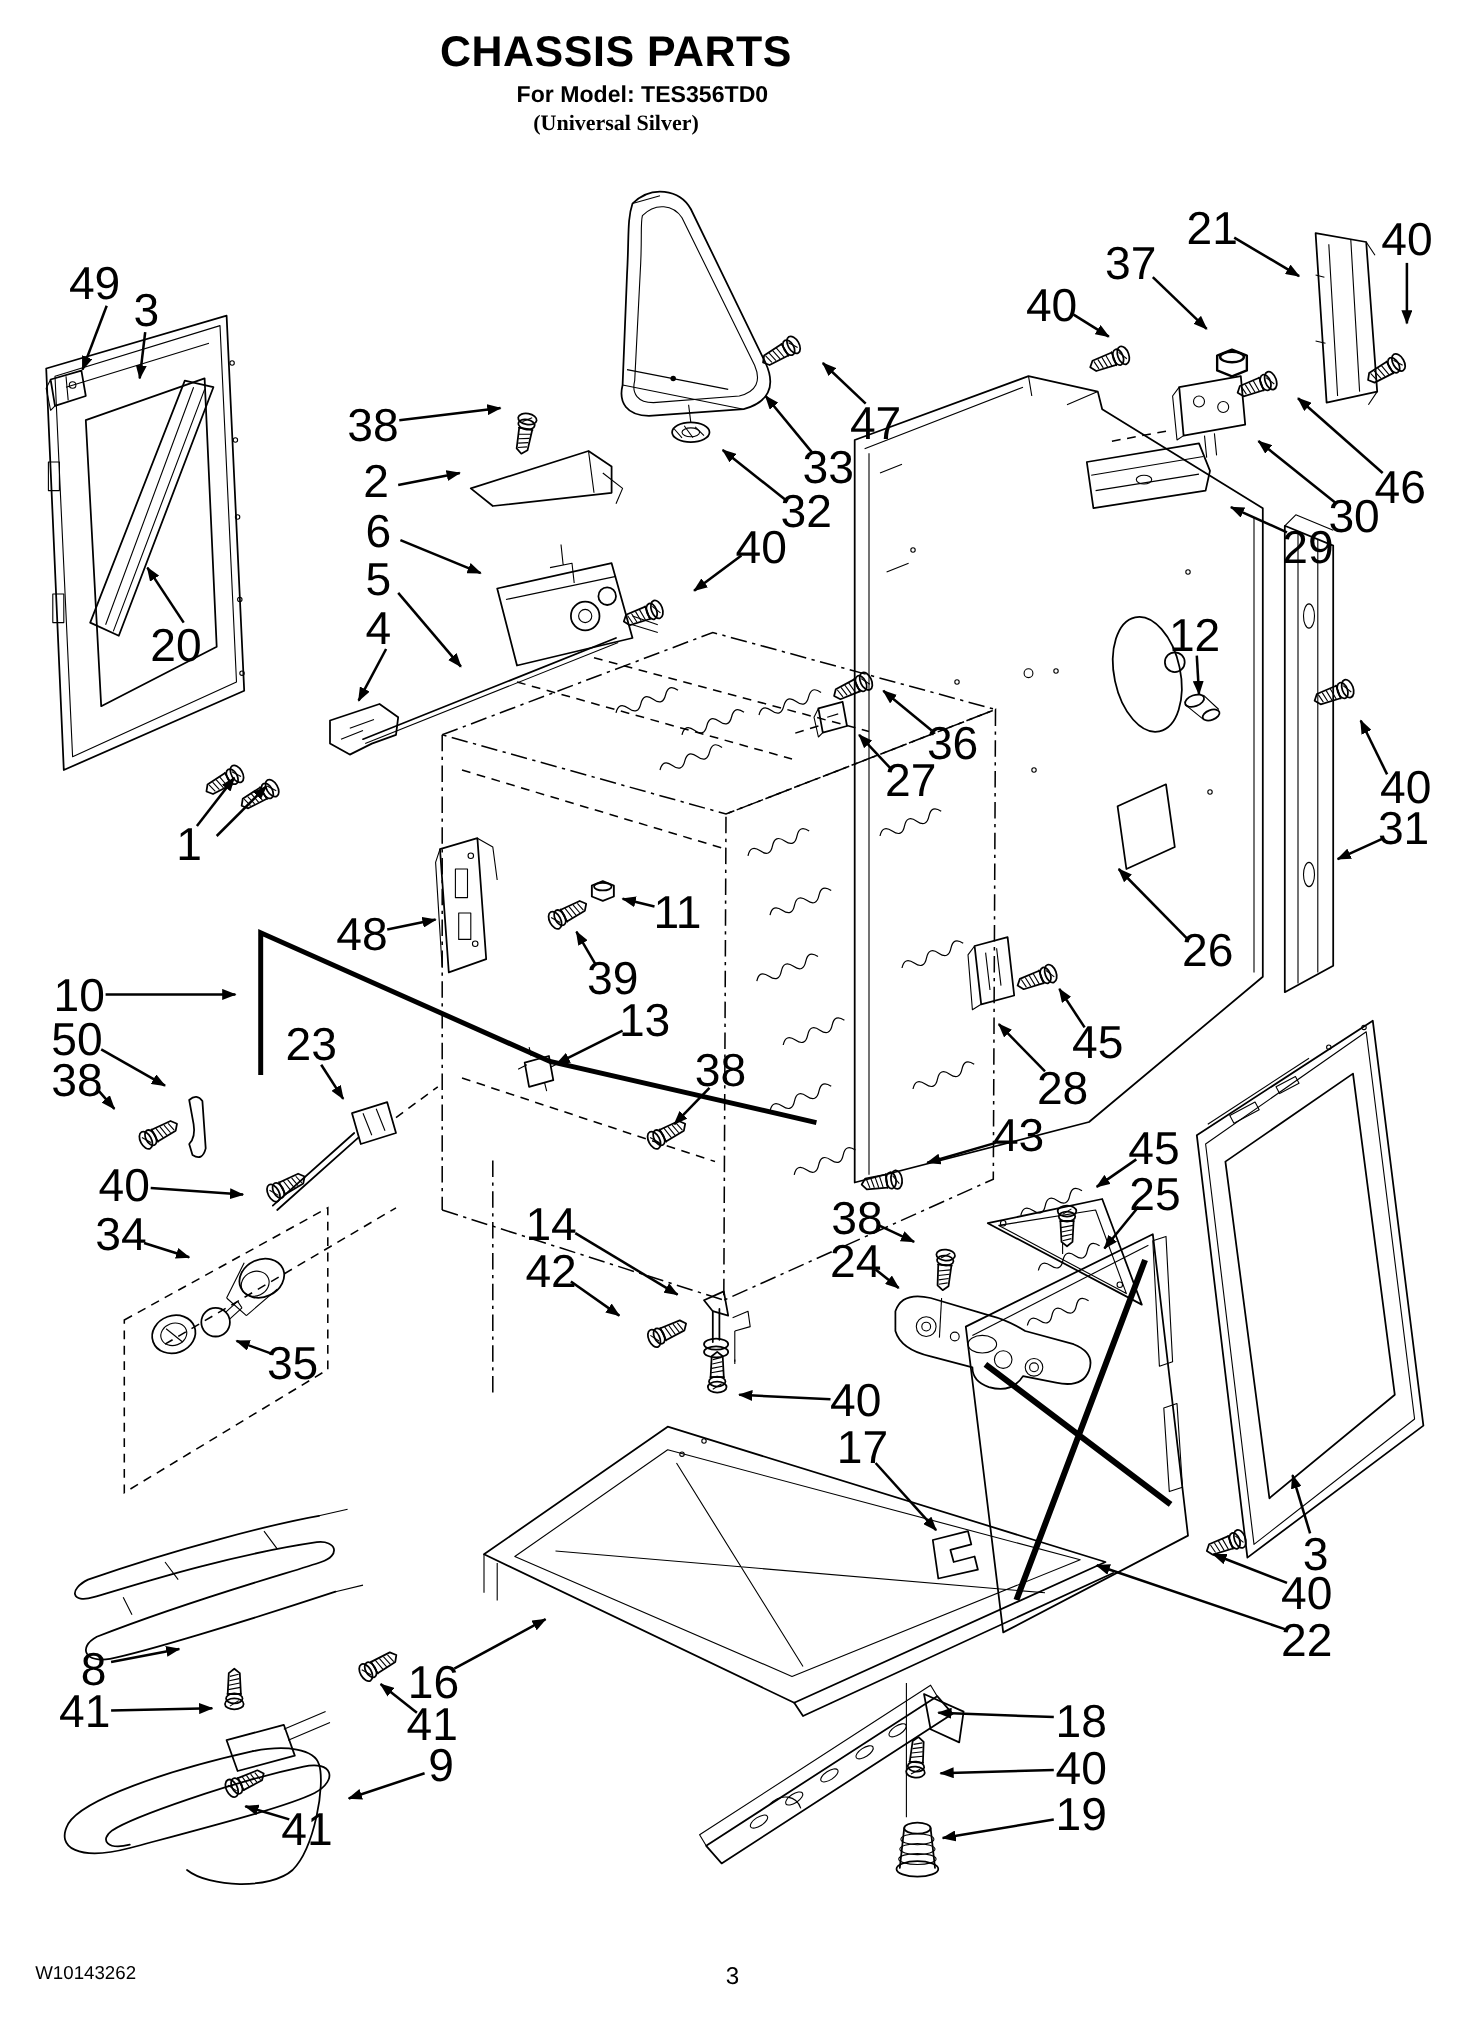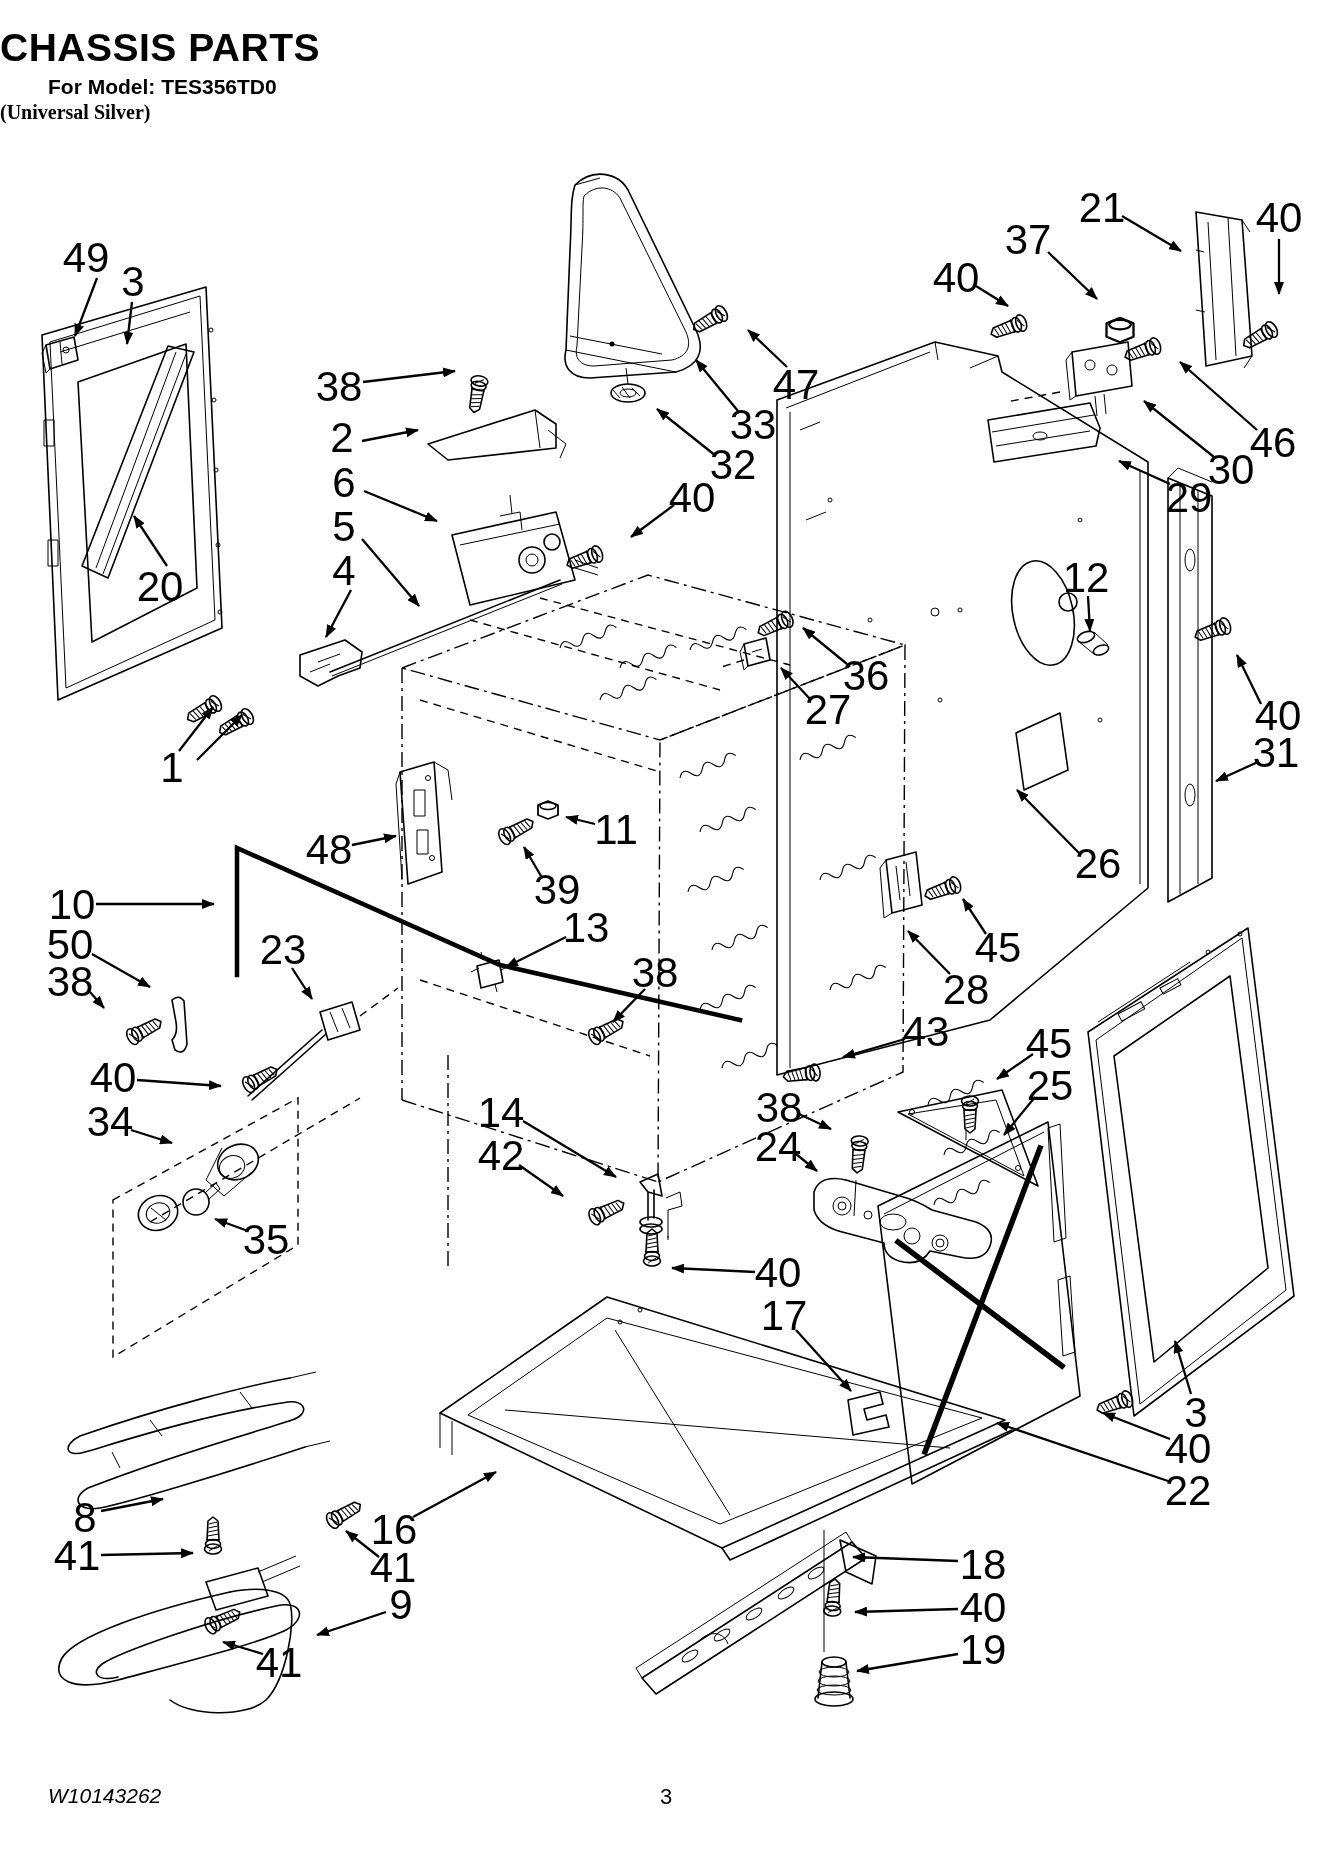--- a/index.html
+++ b/index.html
@@ -1,22 +1,22 @@
 <!DOCTYPE html>
 <html><head>
 <meta charset="utf-8">
 <style>
   html,body{margin:0;padding:0;background:#fff;}
   .page{position:relative;width:1339px;height:1849px;background:#fff;overflow:hidden;
         font-family:"Liberation Sans",sans-serif;color:#000;}
-  .hdr{position:absolute;left:0;top:26px;width:1120px;text-align:left;}
+  .hdr{position:absolute;left:0;top:26px;width:1120px;text-align:center;}
   .hdr .title{font-size:39px;font-weight:bold;letter-spacing:0.5px;}
   .hdr .model{font-size:21px;font-weight:bold;margin-top:5px;padding-left:48px;}
   .hdr .finish{font-size:20px;font-weight:bold;margin-top:2px;font-family:Liberation Serif, serif;}
-  .ftr-doc{position:absolute;left:48px;top:1784px;font-size:21px;font-style:italic;}
+  .ftr-doc{position:absolute;left:32px;top:1784px;font-size:17px;}
   .ftr-page{position:absolute;left:0;top:1784px;width:1332px;text-align:center;font-size:22px;}
   svg.diagram{position:absolute;left:0;top:0;}
   .ln{fill:none;stroke:#000;stroke-width:1.6;stroke-linejoin:round;stroke-linecap:round;}
   .thin{fill:none;stroke:#000;stroke-width:1;stroke-linejoin:round;}
   .thk{fill:none;stroke:#000;stroke-width:4.5;stroke-linecap:square;}
   .xbr{fill:none;stroke:#000;stroke-width:5.5;stroke-linecap:square;}
   .dsh{fill:none;stroke:#000;stroke-width:1.4;stroke-dasharray:15 5 3 5;}
   .dt{fill:none;stroke:#000;stroke-width:1.4;stroke-dasharray:8 6;}
   .sq{fill:none;stroke:#000;stroke-width:1.1;}
   .callout{font-family:"Liberation Sans",sans-serif;font-size:42px;fill:#000;

